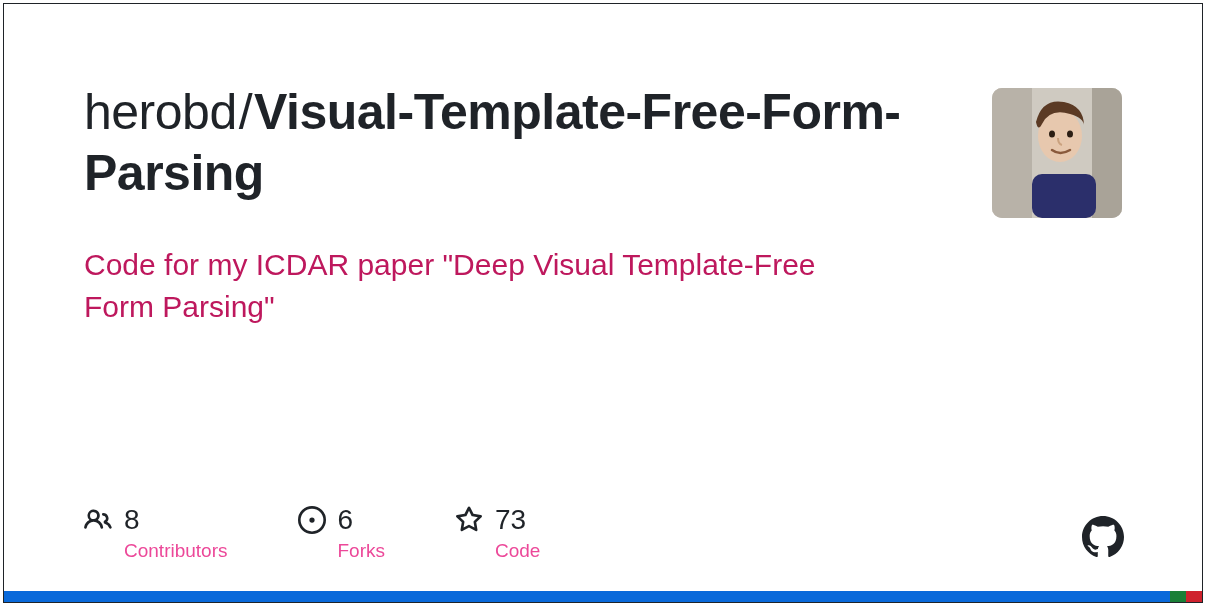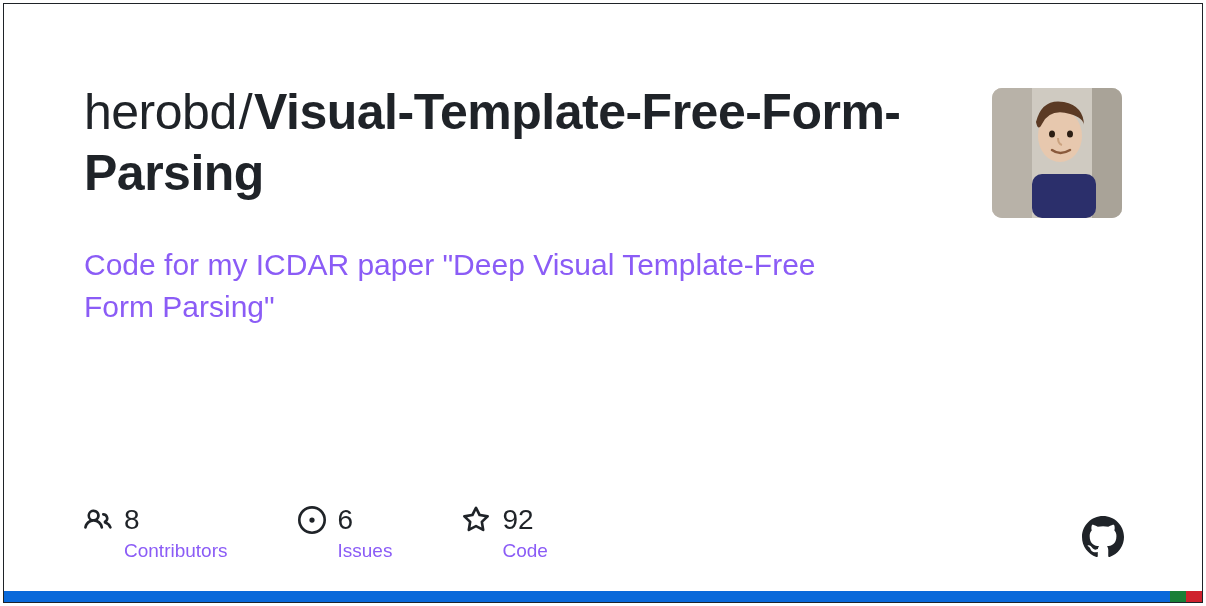--- a/index.html
+++ b/index.html
@@ -43,21 +43,21 @@
     background: linear-gradient(135deg,#c9c3b9 0%, #b9b3aa 100%);
     position: relative;
     overflow: hidden;
     margin-top: 6px;
   }
   .avatar svg { width: 100%; height: 100%; display:block; }
   .description {
     margin-top: 26px;
     font-size: 30px;
     line-height: 1.4;
-    color: #8b5cf6;
+    color: #be185d;
     max-width: 760px;
   }
   .stats-row {
     position: absolute;
     left: 80px;
     bottom: 40px;
     display: flex;
     gap: 70px;
     align-items: flex-start;
   }
@@ -81,21 +81,21 @@
   .stat-icon svg { width: 28px; height: 28px; }
   .stat-count {
     font-size: 28px;
     color: #1f2328;
     font-weight: 400;
   }
   .stat-label {
     margin-top: 4px;
     margin-left: 40px;
     font-size: 19px;
-    color: #8b5cf6;
+    color: #ec4899;
     text-align: center;
   }
   .gh-logo {
     position: absolute;
     right: 78px;
     bottom: 44px;
     width: 42px;
     height: 42px;
     color: #1f2328;
   }
@@ -160,31 +160,31 @@
     <div class="stat">
       <div class="stat-top">
         <span class="stat-icon">
           <svg viewBox="0 0 16 16" fill="currentColor">
               <path d="M8 9.5a1.5 1.5 0 1 0 0-3 1.5 1.5 0 0 0 0 3Z"></path>
               <path d="M8 0a8 8 0 1 1 0 16A8 8 0 0 1 8 0ZM1.5 8a6.5 6.5 0 1 0 13 0 6.5 6.5 0 0 0-13 0Z"></path>
             </svg>
         </span>
         <span class="stat-count">6</span>
       </div>
-      <span class="stat-label">Issues</span>
+      <span class="stat-label">Forks</span>
     </div>
 
     <div class="stat">
       <div class="stat-top">
         <span class="stat-icon">
           <svg viewBox="0 0 16 16" fill="currentColor">
               <path d="M8 .25a.75.75 0 0 1 .673.418l1.882 3.815 4.21.612a.75.75 0 0 1 .416 1.279l-3.046 2.97.719 4.192a.751.751 0 0 1-1.088.791L8 12.347l-3.766 1.98a.75.75 0 0 1-1.088-.79l.72-4.194L.818 6.374a.75.75 0 0 1 .416-1.28l4.21-.611L7.327.668A.75.75 0 0 1 8 .25Zm0 2.445L6.615 5.5a.75.75 0 0 1-.564.41l-3.097.45 2.24 2.184a.75.75 0 0 1 .216.664l-.528 3.084 2.769-1.456a.75.75 0 0 1 .698 0l2.77 1.456-.53-3.084a.75.75 0 0 1 .216-.664l2.24-2.183-3.096-.45a.75.75 0 0 1-.564-.41L8 2.694Z"></path>
             </svg>
         </span>
-        <span class="stat-count">92</span>
+        <span class="stat-count">73</span>
       </div>
       <span class="stat-label">Code</span>
     </div>
 
 
   </div>
 
   <div class="gh-logo">
     <svg viewBox="0 0 16 16" fill="currentColor">
         <path d="M8 0C3.58 0 0 3.58 0 8c0 3.54 2.29 6.53 5.47 7.59.4.07.55-.17.55-.38 0-.19-.01-.82-.01-1.49-2.01.37-2.53-.49-2.69-.94-.09-.23-.48-.94-.82-1.13-.28-.15-.68-.52-.01-.53.63-.01 1.08.58 1.23.82.72 1.21 1.87.87 2.33.66.07-.52.28-.87.51-1.07-1.78-.2-3.64-.89-3.64-3.95 0-.87.31-1.59.82-2.15-.08-.2-.36-1.02.08-2.12 0 0 .67-.21 2.2.82.64-.18 1.32-.27 2-.27.68 0 1.36.09 2 .27 1.53-1.04 2.2-.82 2.2-.82.44 1.1.16 1.92.08 2.12.51.56.82 1.27.82 2.15 0 3.07-1.87 3.75-3.65 3.95.29.25.54.73.54 1.48 0 1.07-.01 1.93-.01 2.2 0 .21.15.46.55.38A8.013 8.013 0 0 0 16 8c0-4.42-3.58-8-8-8Z"></path>

